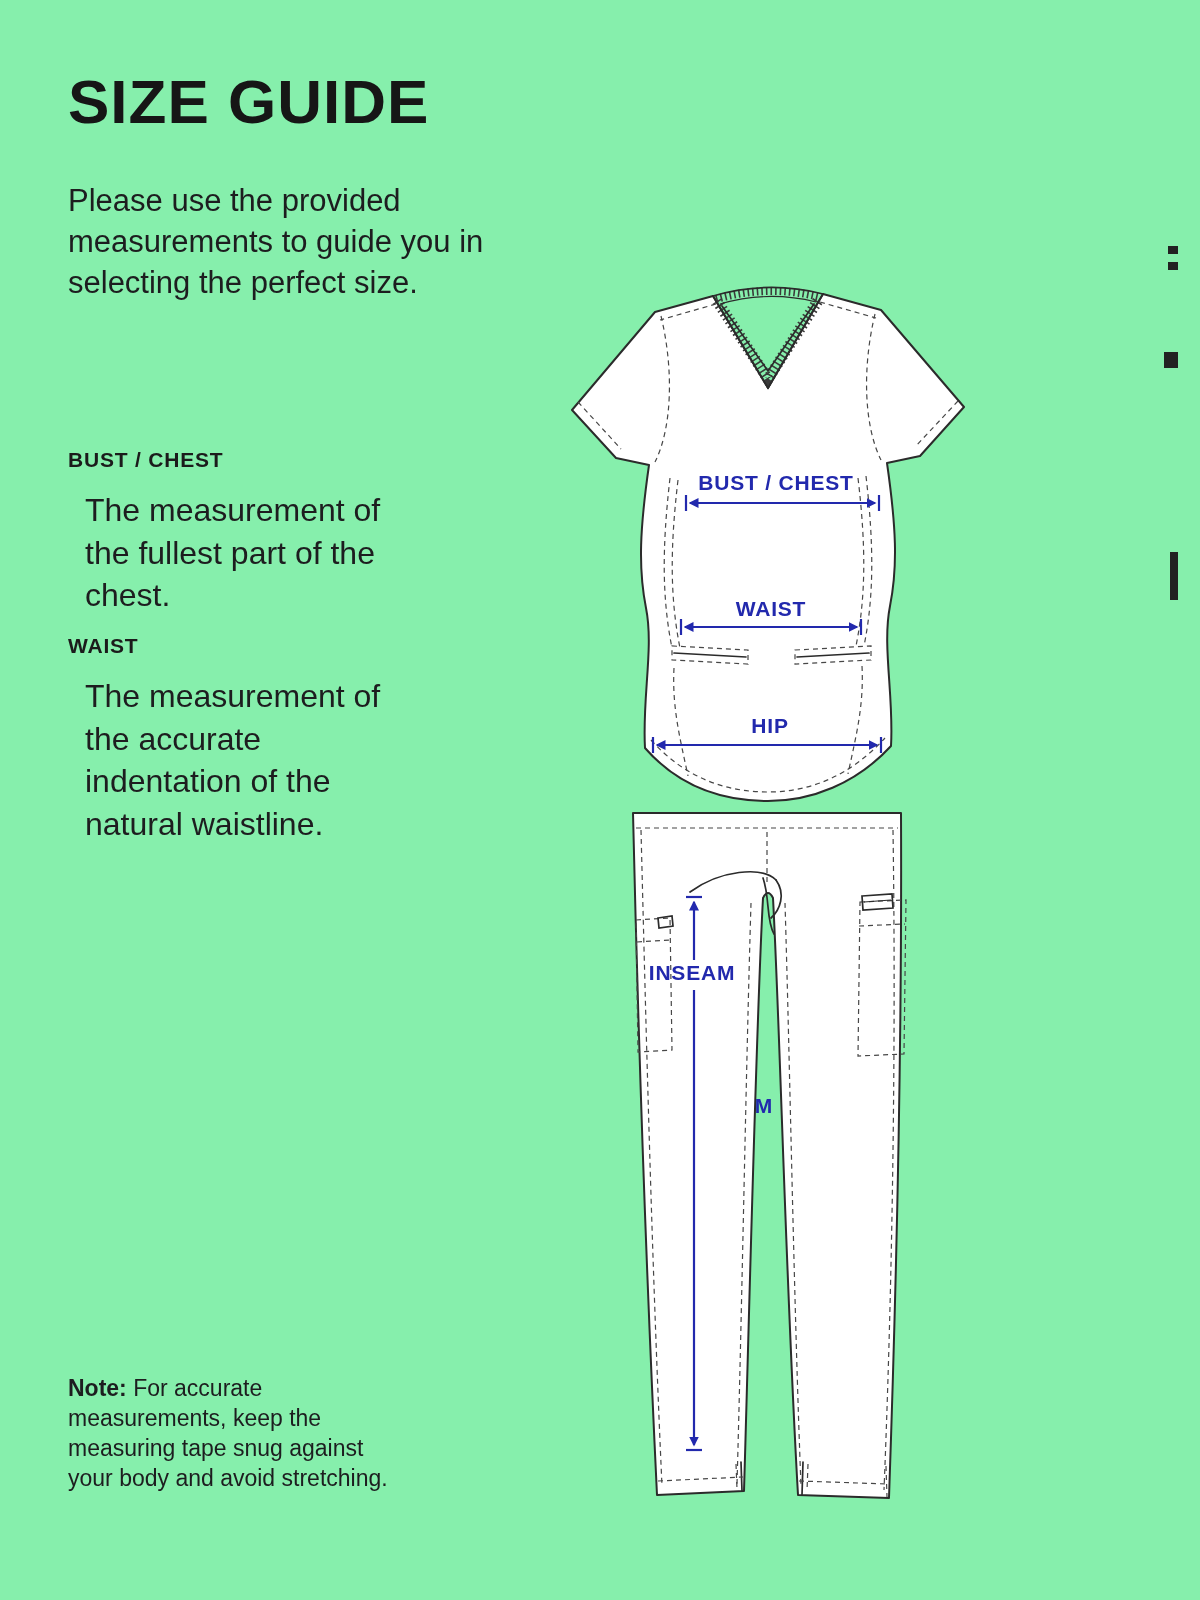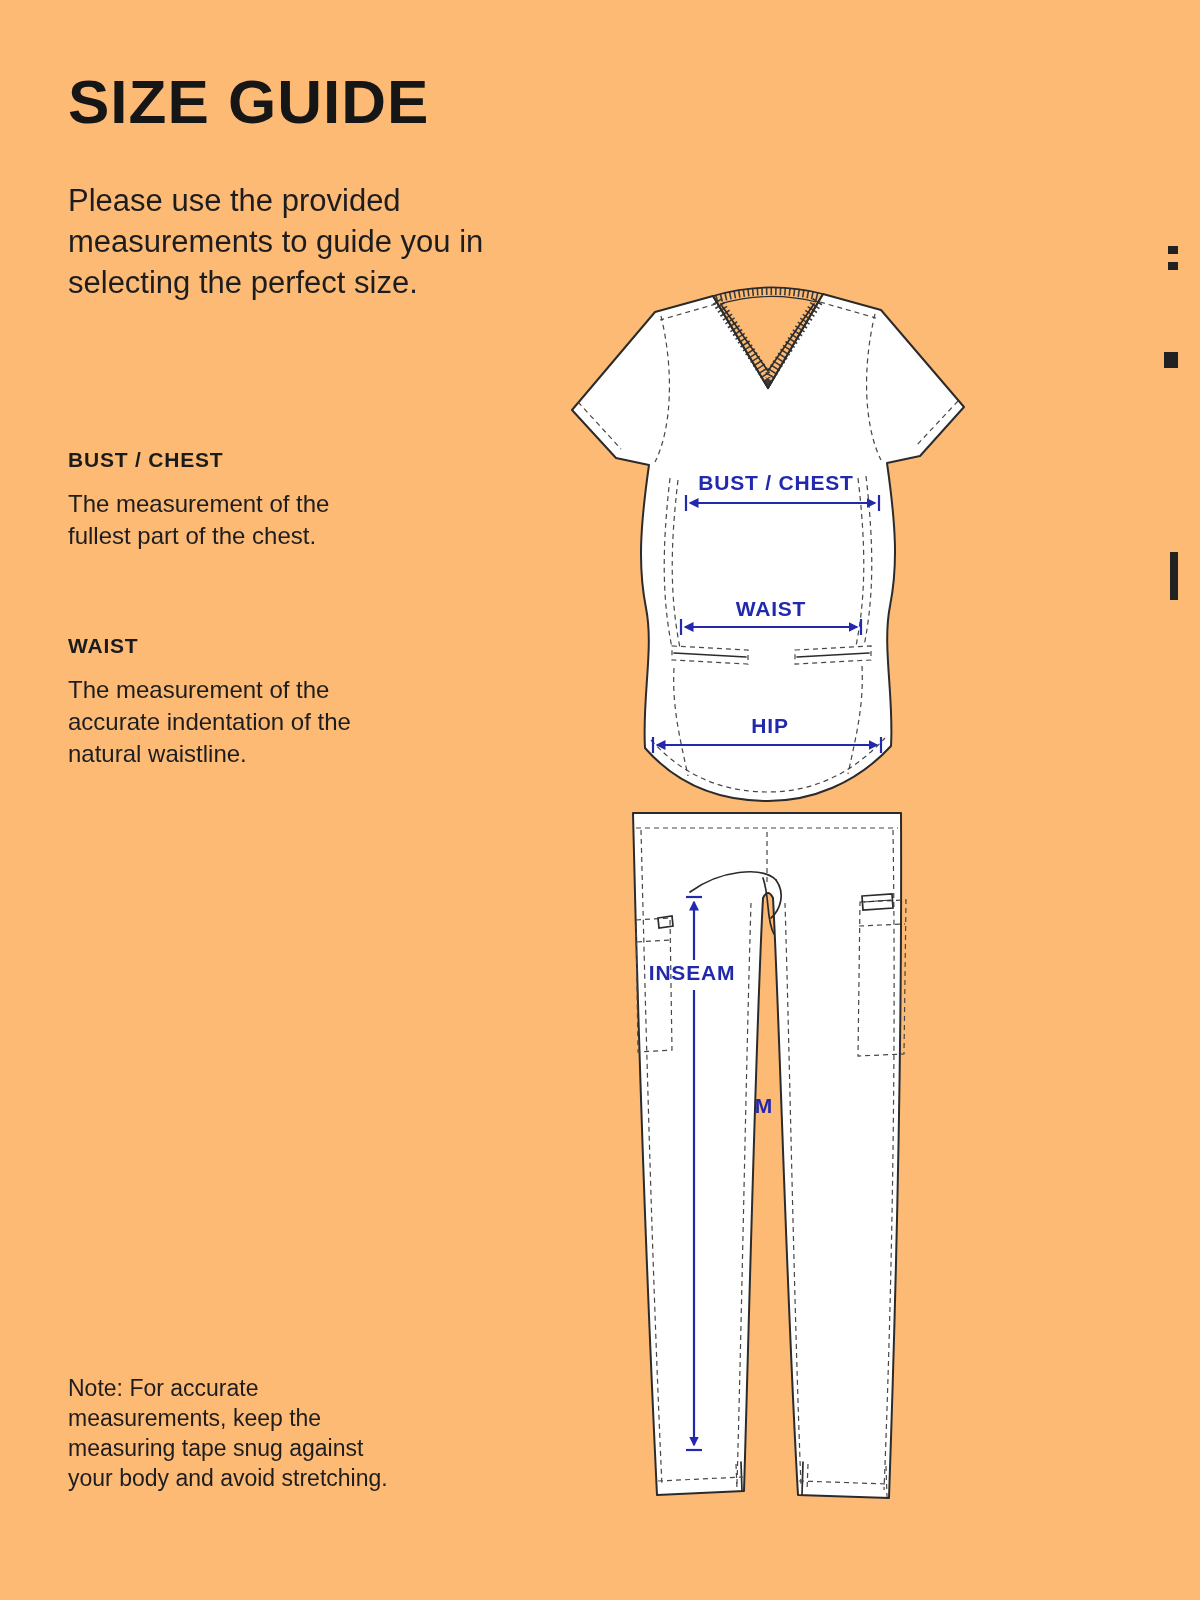--- a/index.html
+++ b/index.html
@@ -4,45 +4,45 @@
 <style>
   :root{
     --ink:#2b2b2b;
     --accent:#2229ad;
     --text:#1d1d1f;
   }
   html,body{margin:0;padding:0;background:#ffffff;}
   .page{
     position:relative;
     width:1200px;height:1600px;
-    background:#fdba74;
+    background:#86efac;
     font-family:"Liberation Sans", sans-serif;
     color:var(--text);
     overflow:hidden;
   }
   .title{
     position:absolute;left:68px;top:66px;margin:0;
     font-size:62px;font-weight:700;letter-spacing:1px;color:#161616;
   }
   .intro{
     position:absolute;left:68px;top:180px;margin:0;
     font-size:31px;line-height:1.33;max-width:440px;color:#1d1d1f;
   }
   .def{position:absolute;left:68px;}
   .def h3{
     margin:0 0 16px 0;font-size:21px;font-weight:700;letter-spacing:.8px;color:#1b1b1b;
   }
   .def p{
-    margin:0;font-size:24px;line-height:1.33;color:#1d1d1f;
+    margin:17px;font-size:32px;line-height:1.33;color:#1d1d1f;
   }
   .note{
     position:absolute;left:68px;top:1374px;margin:0;
     font-size:23px;line-height:1.3;max-width:340px;color:#1d1d1f;
   }
-  .note strong{font-weight:400;}
+  .note strong{font-weight:700;}
   .diagram{position:absolute;left:520px;top:268px;}
 
   
   .ol{fill:#ffffff;stroke:var(--ink);stroke-width:2;stroke-linejoin:round;stroke-linecap:round;}
   .ln{fill:none;stroke:var(--ink);stroke-width:1.7;stroke-linecap:round;}
   .thin{fill:none;stroke:var(--ink);stroke-width:1.2;}
   .ds{fill:none;stroke:#474747;stroke-width:1.2;stroke-dasharray:5 4;}
   .rib{fill:none;stroke:#3a3a3a;stroke-width:11;stroke-dasharray:1.6 3;}
   .rib2{fill:none;stroke:#3a3a3a;stroke-width:8;stroke-dasharray:1.6 3;}
   .ml{stroke:var(--accent);stroke-width:2.2;fill:none;}

